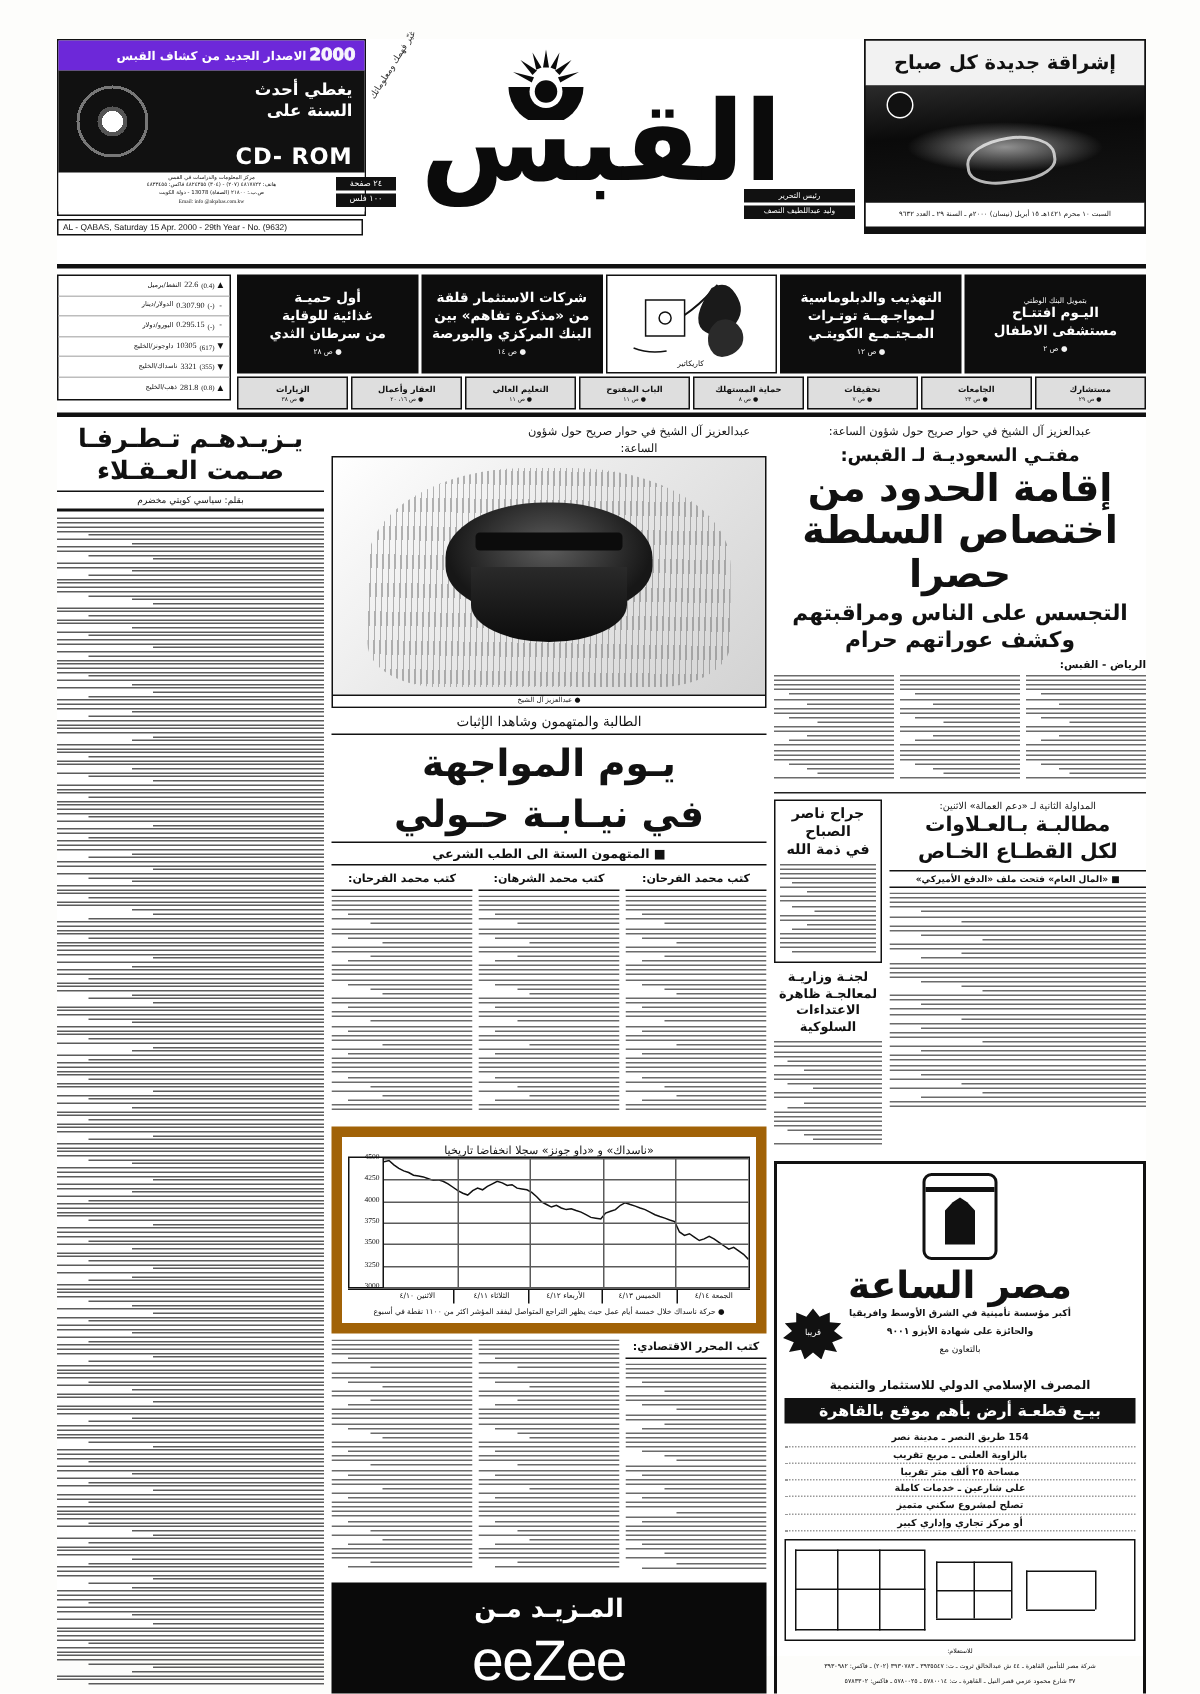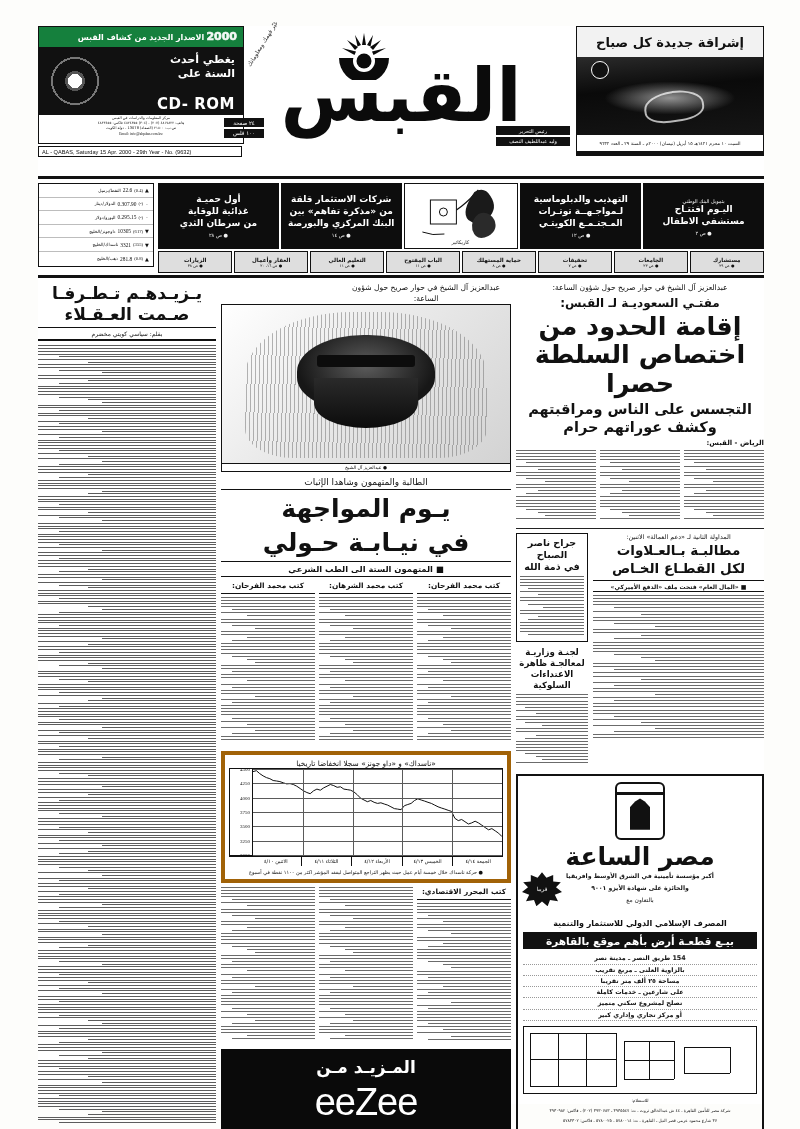--- a/index.html
+++ b/index.html
@@ -17,21 +17,21 @@
   .copy{overflow:hidden;}
   .copy i{display:block;height:1px;background:#4a4a4a;margin:0 0 2.1px 0;opacity:.82;}
   .copy i:nth-child(7n){width:72%;}
   .copy i:nth-child(5n){width:88%;}
   .copy i:nth-child(11n){width:64%;}
   .copy.dense i{margin-bottom:1.7px;opacity:.9;}
 
   
   .masthead{position:relative;height:150px;}
   .cdrom{position:absolute;left:0;top:0;width:204px;height:116px;border:1px solid #111;background:#fff;}
-  .cdrom .cdtop{height:20px;background:#15803d;color:#fff;font-size:8px;font-weight:bold;
+  .cdrom .cdtop{height:20px;background:#6d28d9;color:#fff;font-size:8px;font-weight:bold;
     display:flex;align-items:center;justify-content:center;letter-spacing:.3px;}
   .cdrom .cdbody{height:68px;position:relative;background:#111;color:#fff;}
   .cdrom .cd2000{position:absolute;right:6px;top:-17px;font-size:11px;font-weight:bold;color:#fff;
      -webkit-text-stroke:.6px #fff;opacity:.95;}
   .cdrom .disc{position:absolute;left:10px;top:8px;width:52px;height:52px;border-radius:50%;
      background:radial-gradient(circle at 50% 50%,#fff 0 7px,#555 7px 10px,#111 10px 22px,#777 22px 24px,#111 24px);}
   .cdrom .cdtxt{position:absolute;right:8px;top:6px;text-align:right;}
   .cdrom .cdtxt b{display:block;font-size:11px;line-height:1.25;}
   .cdrom .cdrom-word{position:absolute;right:8px;bottom:2px;font-size:15px;font-weight:bold;letter-spacing:.5px;}
   .cdrom .cdfoot{height:26px;padding:1px 3px;box-sizing:border-box;background:#fff;color:#111;}
@@ -130,21 +130,21 @@
 
   .obit{border:1px solid #111;padding:3px;box-sizing:border-box;text-align:center;}
   .obit .oh{font-size:9.5px;font-weight:bold;line-height:1.25;}
 
   .subcol{display:flex;direction:rtl;gap:4px;}
   .subcol>div{flex:1;}
   .minihead{font-size:7.4px;font-weight:bold;text-align:center;line-height:1.3;
      border-bottom:1px solid #111;padding-bottom:2px;margin-bottom:3px;}
 
   
-  .chartcard{border:4px solid #a16207;padding:4px;box-sizing:border-box;margin-top:6px;}
+  .chartcard{border:7px solid #a16207;padding:4px;box-sizing:border-box;margin-top:6px;}
   .chart-over{font-size:7.4px;text-align:center;}
   .chart-head{font-size:18.5px;font-weight:bold;text-align:center;letter-spacing:-.5px;margin:2px 0 4px;}
   .chartbox{position:relative;height:86px;border:1px solid #111;background:#fff;display:flex;direction:ltr;}
   .yaxis{width:22px;position:relative;}
   .yaxis span{position:absolute;right:2px;font-size:5px;font-family:"Liberation Serif",serif;transform:translateY(-50%);}
   .plot{flex:1;position:relative;border-left:1px solid #111;}
   .plot .grid-h{position:absolute;left:0;right:0;height:1px;background:#5a5a5a;}
   .plot .grid-v{position:absolute;top:0;bottom:0;width:1px;background:#5a5a5a;}
   .plot svg{position:absolute;inset:0;width:100%;height:100%;}
   .xaxis{display:flex;direction:ltr;border-top:1px solid #111;}

